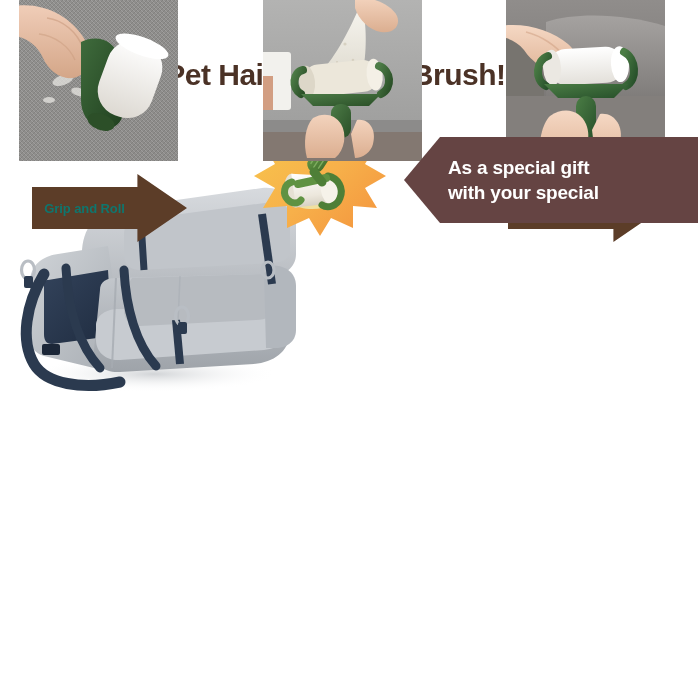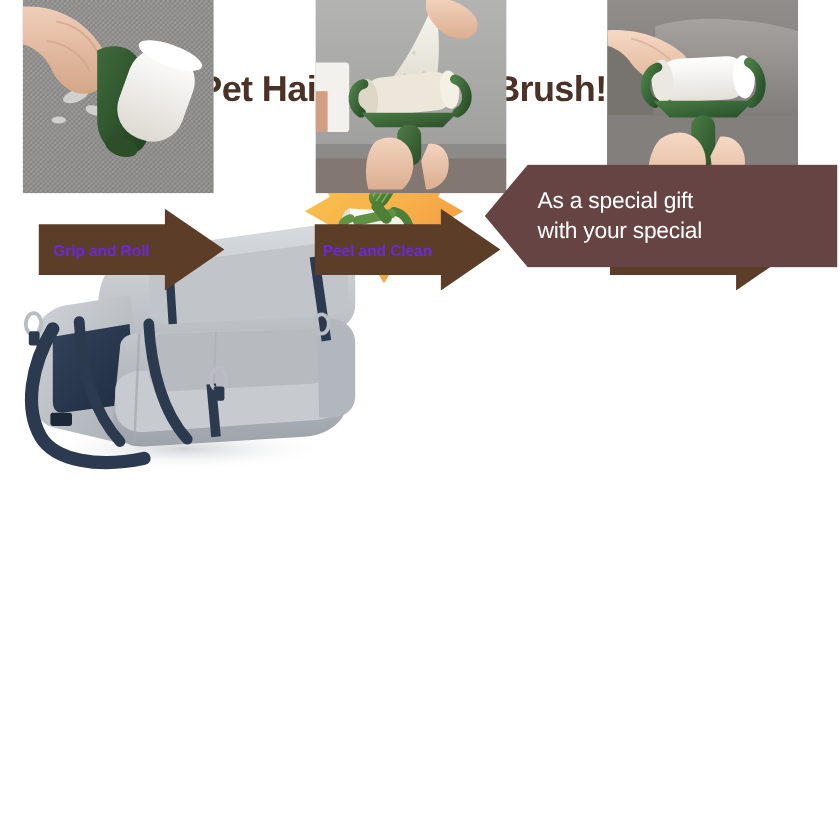--- a/index.html
+++ b/index.html
@@ -58,21 +58,21 @@
     clip-path: polygon(0% 50%, 36px 0%, 100% 0%, 100% 100%, 36px 100%);
     display: flex;
     flex-direction: column;
     justify-content: center;
     box-sizing: border-box;
     padding-left: 44px;
   }
   .gift-line {
     color: #ffffff;
     font-size: 19px;
-    font-weight: normal;
+    font-weight: bold;
     line-height: 25px;
     letter-spacing: -0.2px;
     white-space: nowrap;
   }
 
   
   .burst-wrap {
     position: absolute;
     left: 252px;
     top: 108px;
@@ -129,21 +129,21 @@
   }
   .arrow-label {
     position: absolute;
     left: 0;
     top: 0;
     width: 105px;
     height: 68px;
     display: flex;
     align-items: center;
     justify-content: center;
-    color: #6d28d9;
+    color: #0f766e;
     font-size: 13px;
     font-weight: bold;
     letter-spacing: -0.1px;
     white-space: nowrap;
   }
   .arrow1 { left: 32px; }
   .arrow2 { left: 262px; }
   .arrow3 { left: 508px; }
 </style>
 </head>
@@ -384,24 +384,20 @@
       <path d="M116 66 C128 70, 130 88, 118 94" stroke="url(#grn2)" stroke-width="8" fill="none" stroke-linecap="round"></path>
       <path d="M38 94 L118 94 L106 106 L50 106 Z" fill="url(#grn2)"></path>
       <rect x="68" y="104" width="20" height="34" rx="9" fill="url(#grn2)"></rect>
 
       <path d="M50 118 C60 112, 72 114, 78 124 C84 134, 82 150, 72 158
                L44 158 C40 144, 42 126, 50 118 Z" fill="url(#skin2)"></path>
       <path d="M94 120 C106 118, 114 130, 110 144 C108 152, 100 158, 92 158
                L88 134 Z" fill="url(#skin2)"></path>
     </svg>
   </div>
-  <div class="arrow arrow2">
-    <div class="arrow-shape"></div>
-    <div class="arrow-label">Peel and Clean</div>
-  </div>
 
   <div class="step step3 step-photo">
     <svg viewBox="0 0 159 161" xmlns="http://www.w3.org/2000/svg">
       <defs>
         <linearGradient id="sofa3" x1="0" y1="0" x2="0" y2="1">
           <stop offset="0%" stop-color="#908d8b"></stop>
           <stop offset="100%" stop-color="#6f6c6a"></stop>
         </linearGradient>
         <linearGradient id="cush3" x1="0" y1="0" x2="0" y2="1">
           <stop offset="0%" stop-color="#a5a2a0"></stop>

